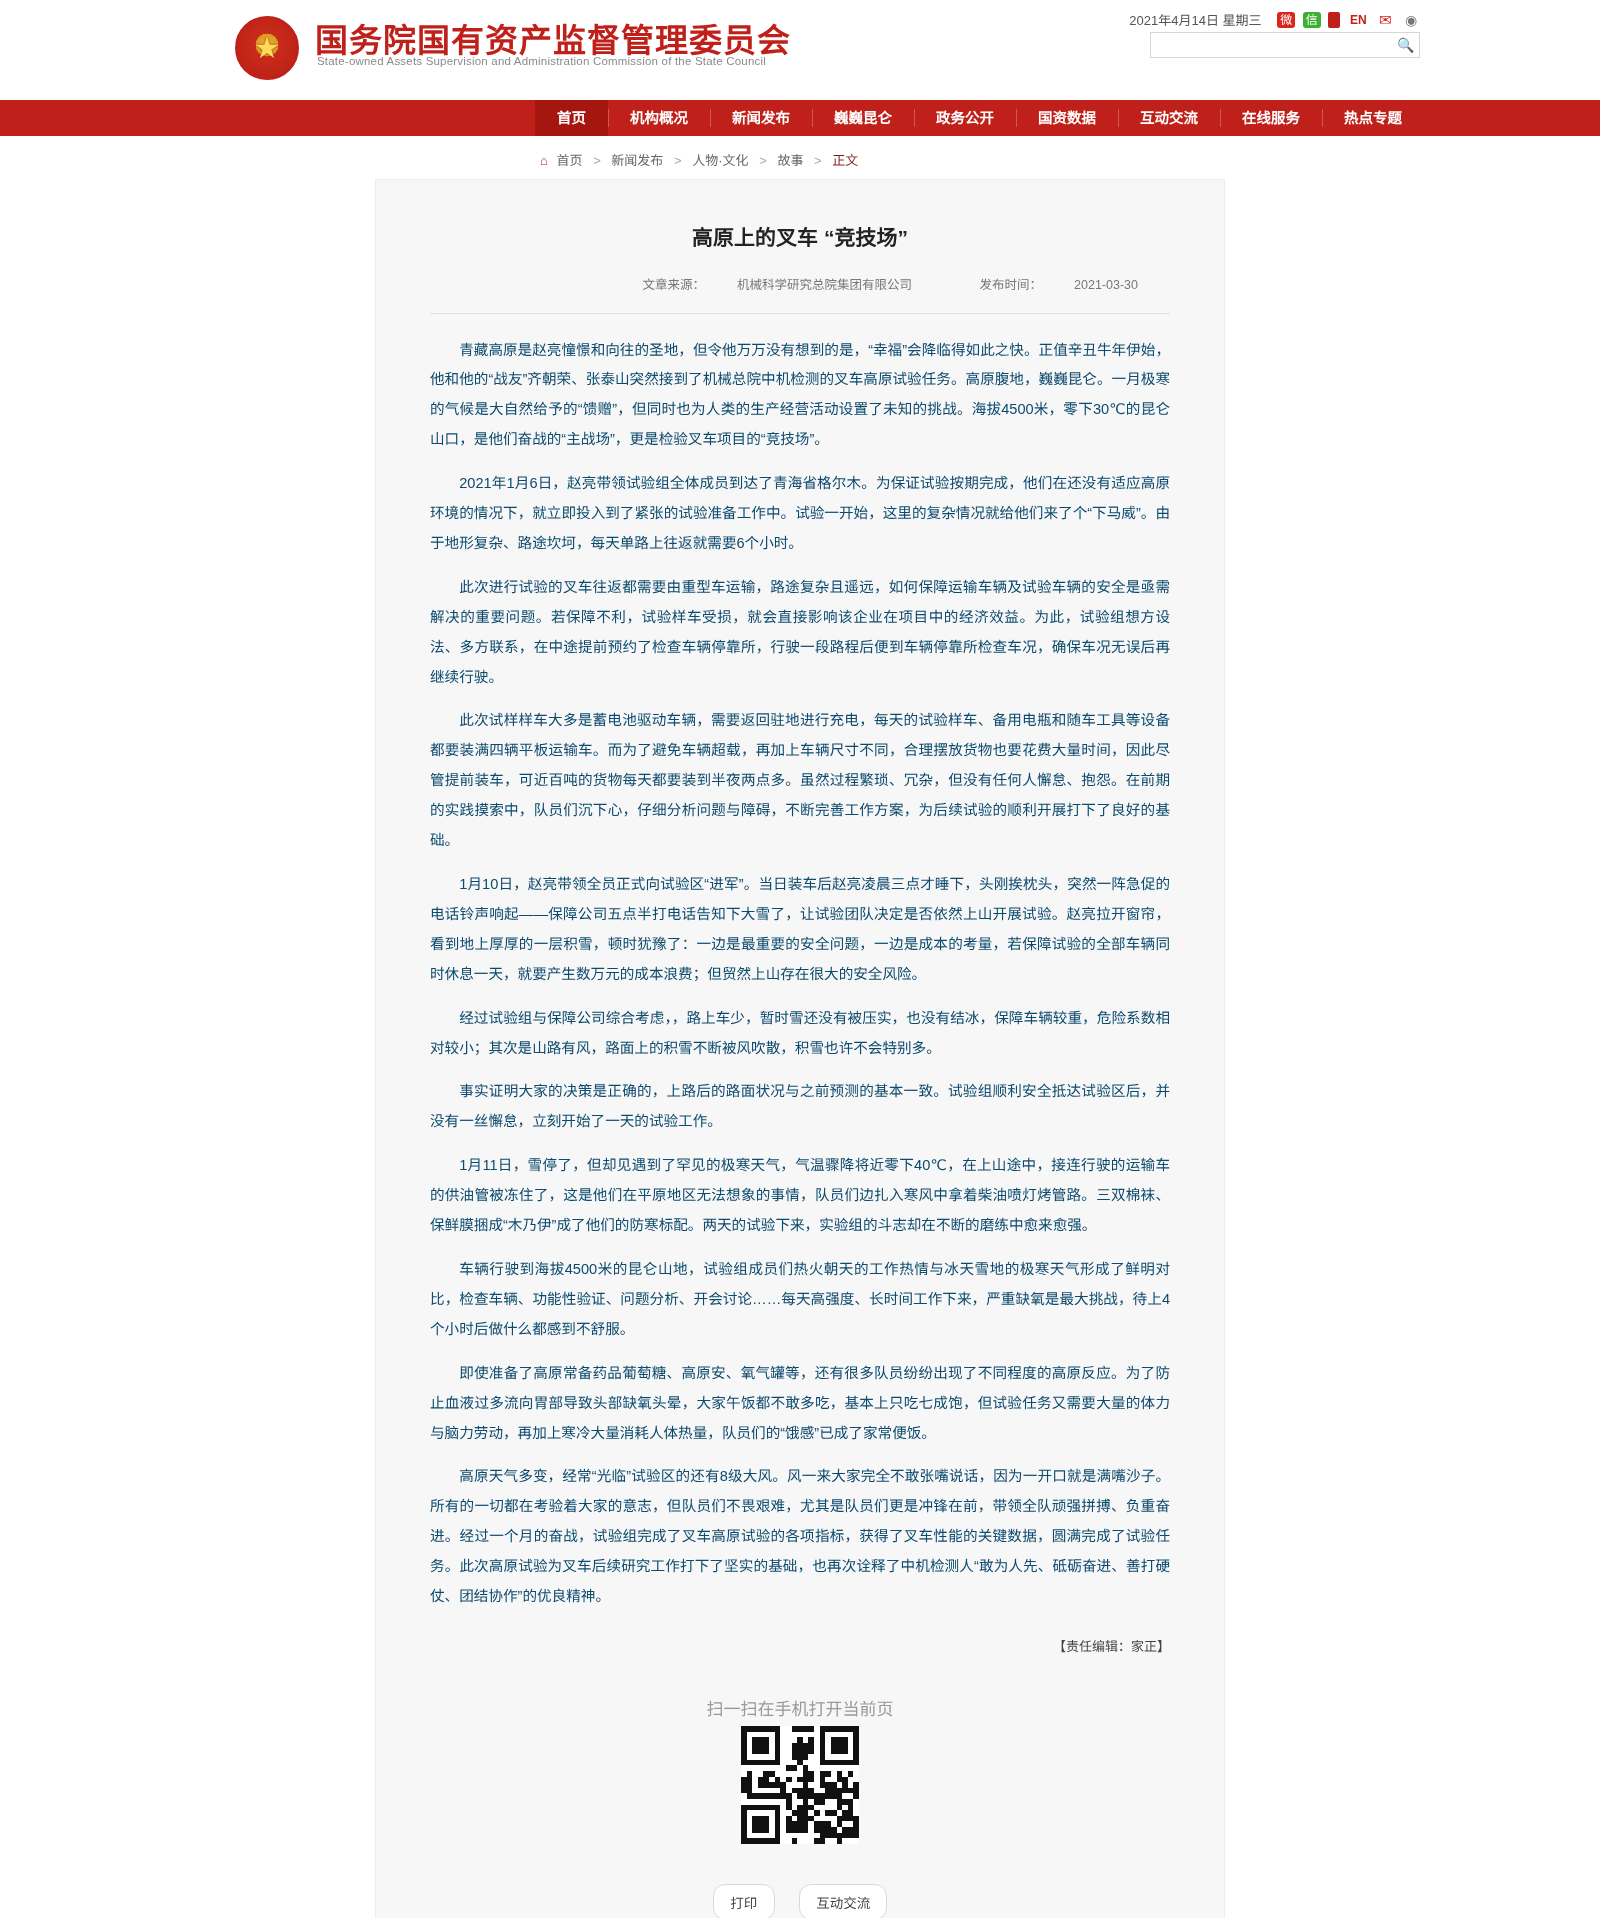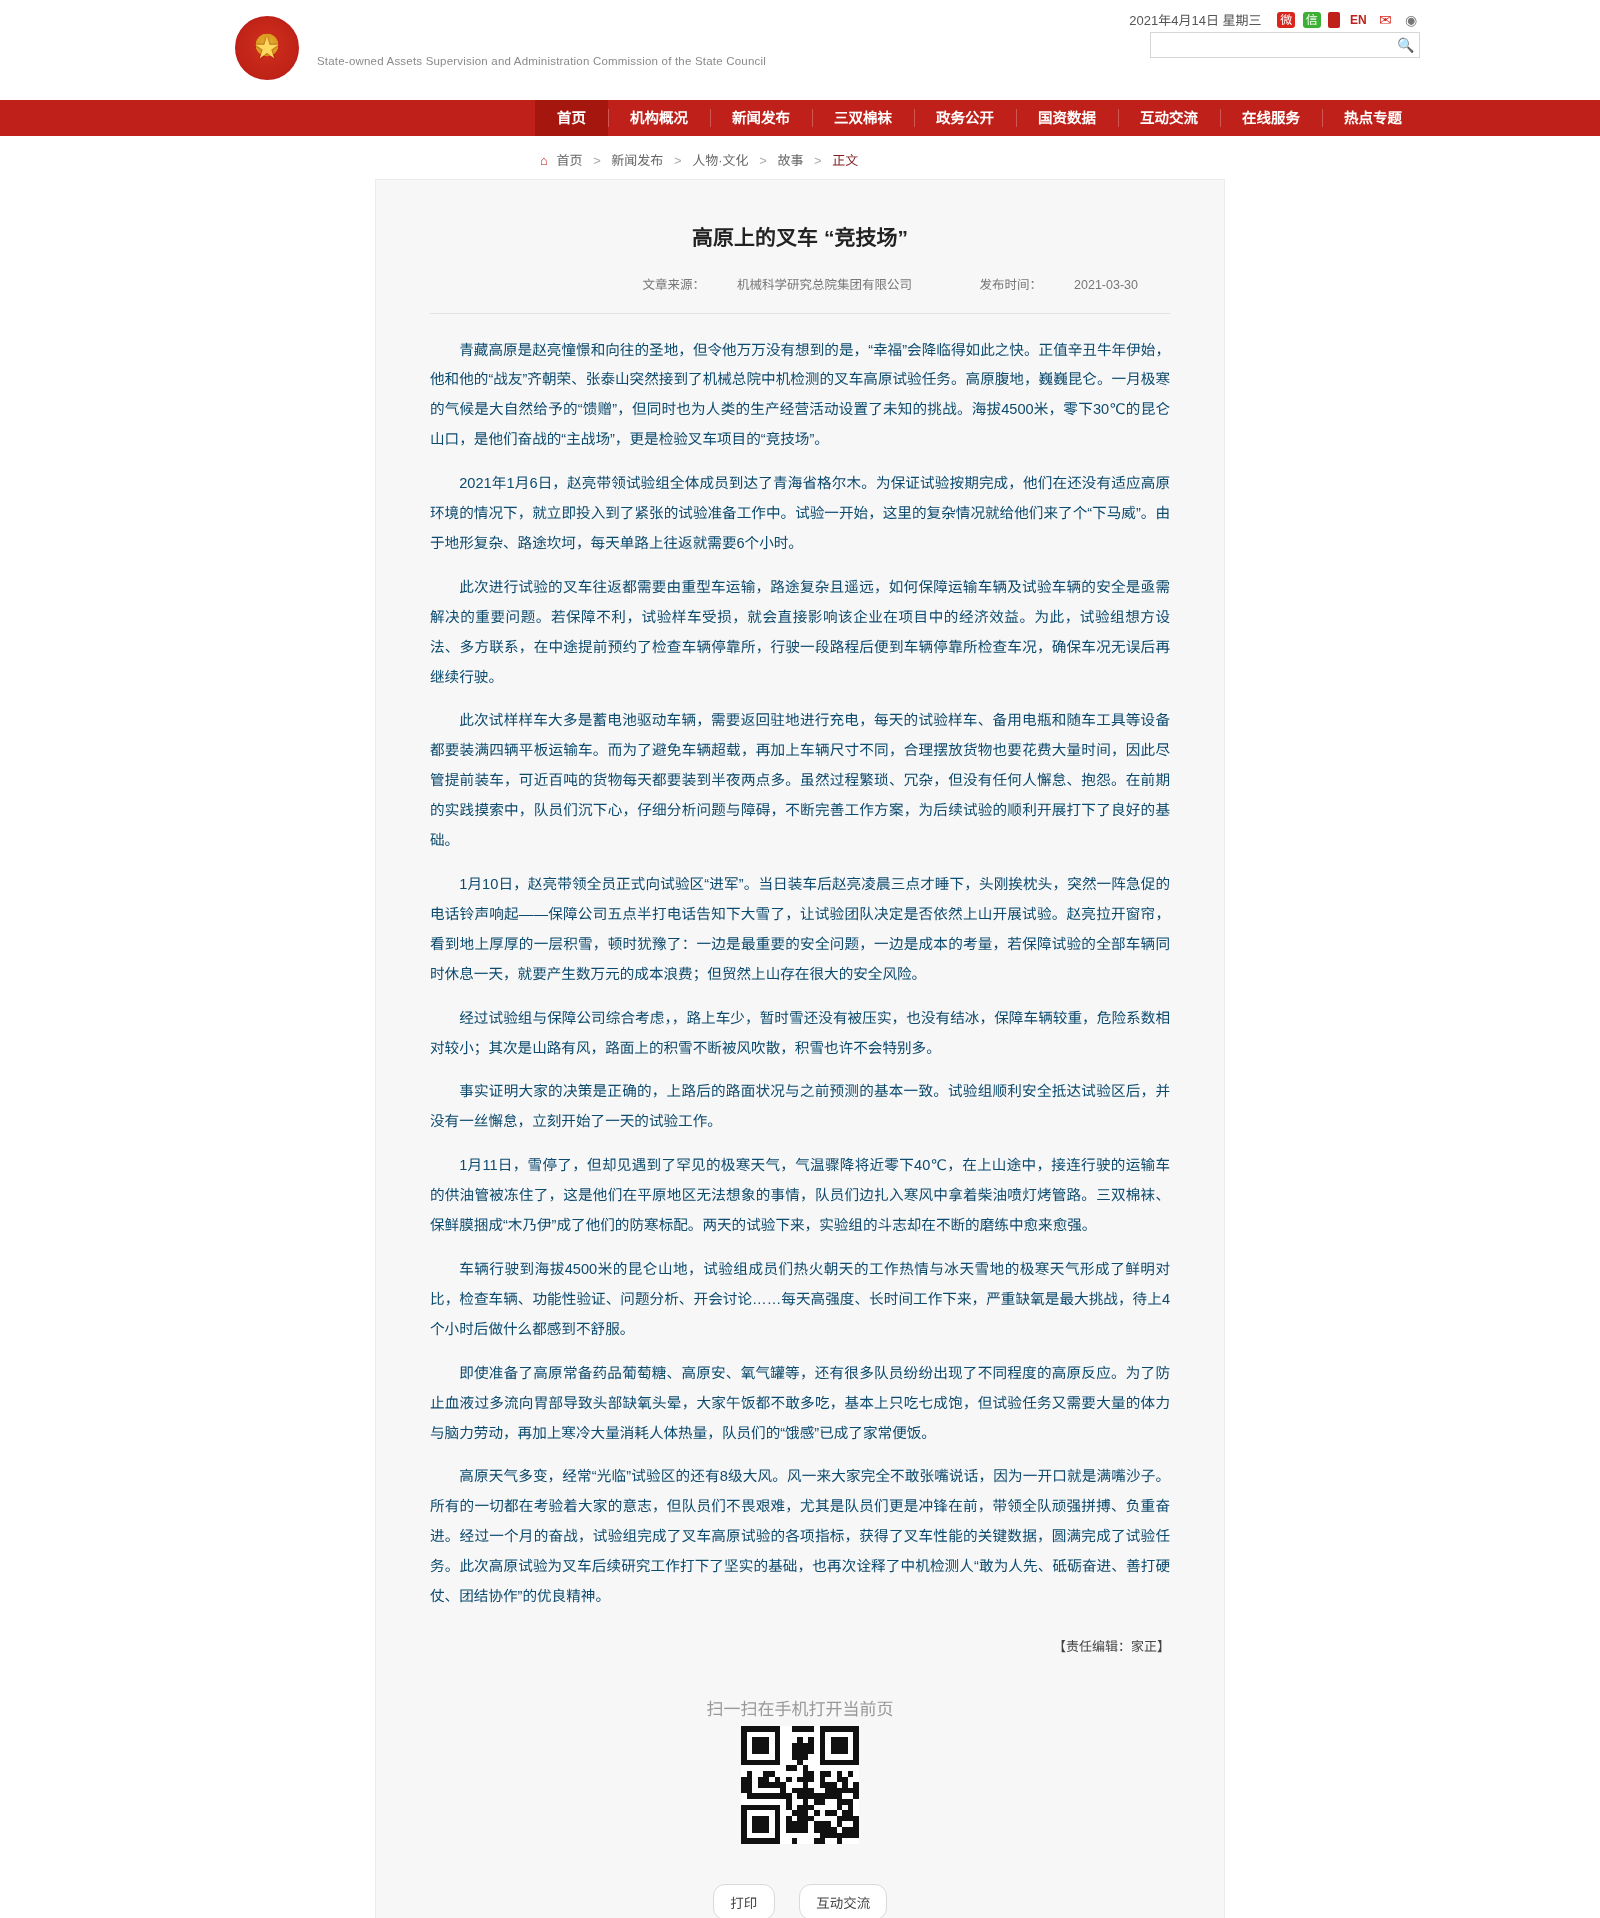--- a/index.html
+++ b/index.html
@@ -258,20 +258,21 @@
   }
 </style>
 </head>
 <body>
 
 <div class="header">
   <div class="header-inner">
     <div class="emblem">
       <span class="star">★</span>
     </div>
+    <div class="site-title">国务院国有资产监督管理委员会</div>
     <div class="site-subtitle">State-owned Assets Supervision and Administration Commission of the State Council</div>
 
     <div class="topbar">
       <span class="date">2021年4月14日 星期三</span>
       <span class="icons">
         <span class="ico weibo">微</span>
         <span class="ico wechat">信</span>
         <span class="ico mobile"></span>
         <span class="ico en">EN</span>
         <span class="ico mail">✉</span>
@@ -284,21 +285,21 @@
       <span class="search-icon">🔍</span>
     </div>
   </div>
 </div>
 
 <div class="nav">
   <div class="nav-inner">
     <div class="nav-item active">首页</div>
     <div class="nav-item">机构概况</div>
     <div class="nav-item">新闻发布</div>
-    <div class="nav-item">三双棉袜</div>
+    <div class="nav-item">巍巍昆仑</div>
     <div class="nav-item">政务公开</div>
     <div class="nav-item">国资数据</div>
     <div class="nav-item">互动交流</div>
     <div class="nav-item">在线服务</div>
     <div class="nav-item">热点专题</div>
   </div>
 </div>
 
 <div class="crumb-wrap">
   <span class="crumb-home-icon">⌂</span>

